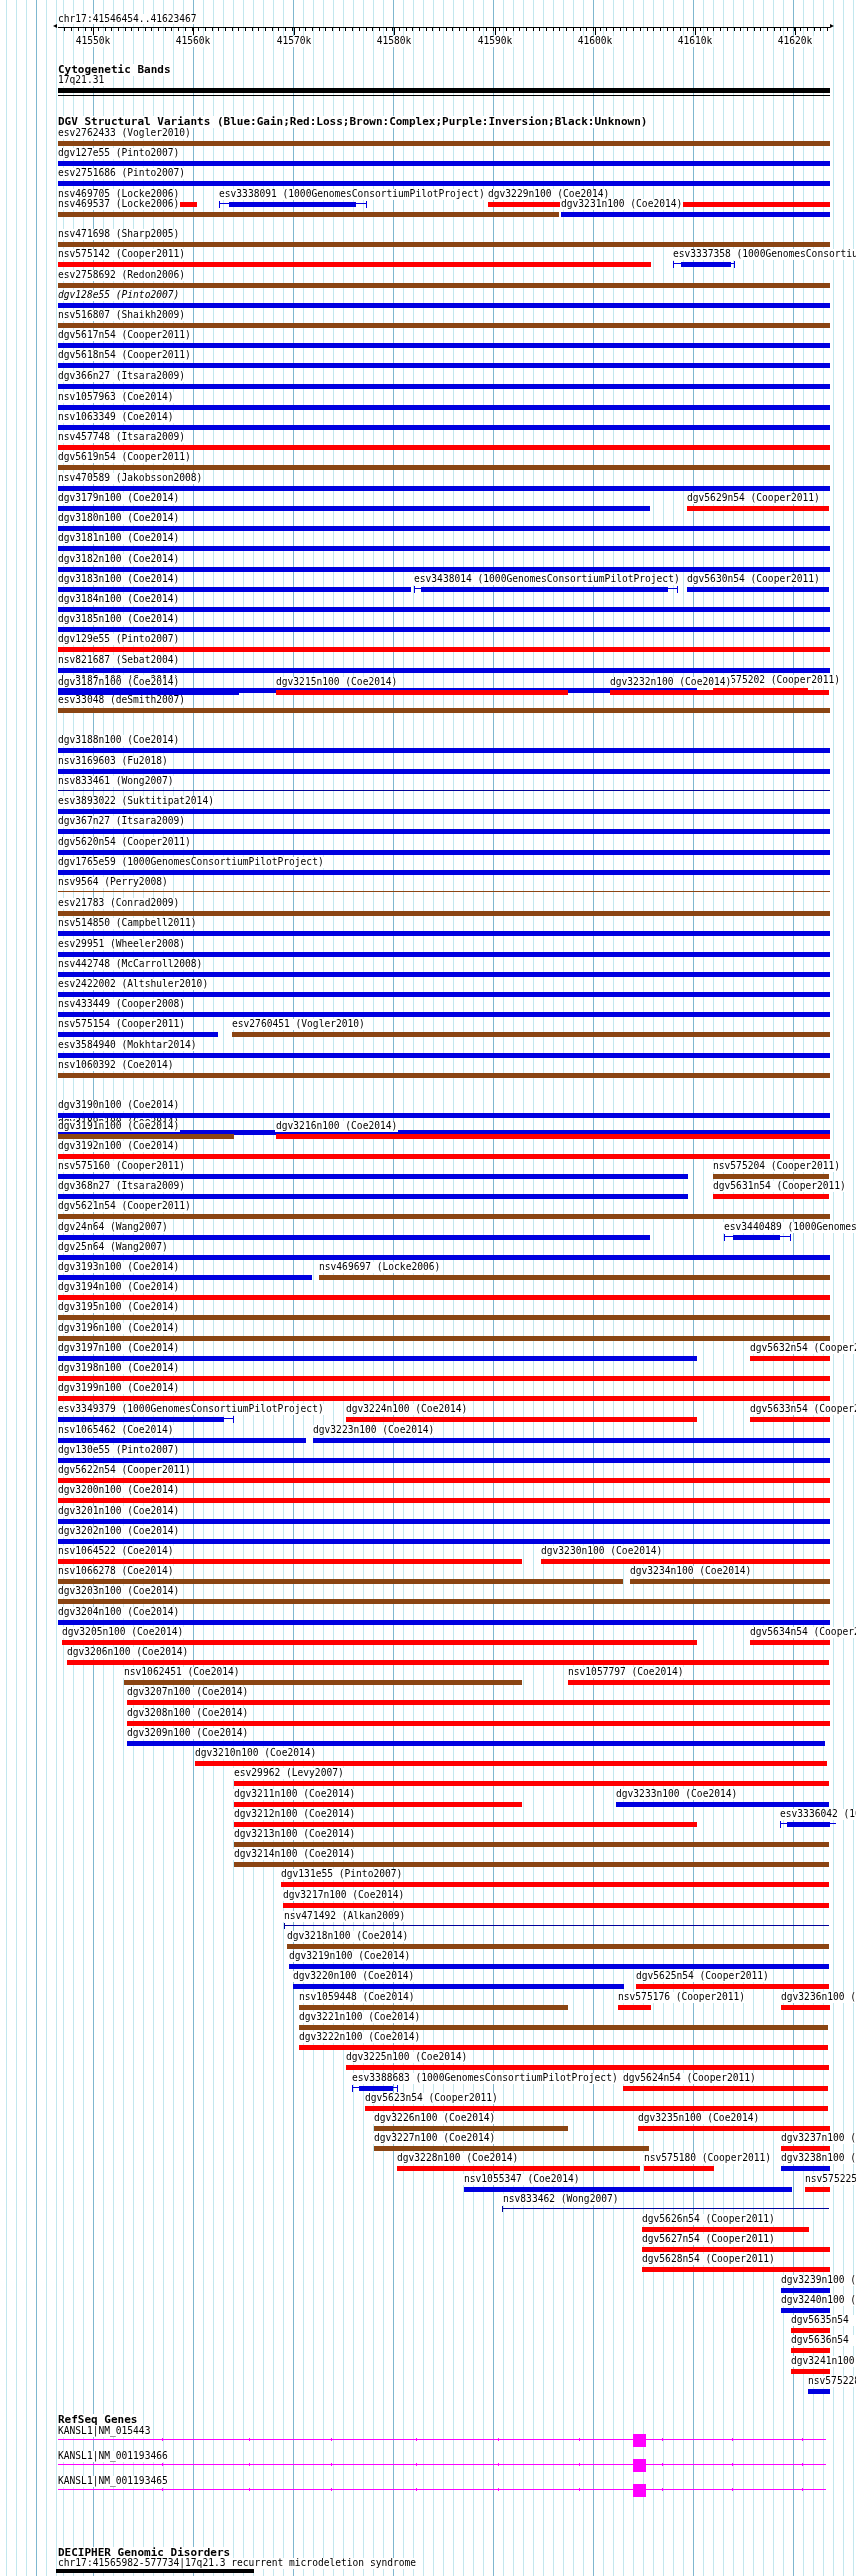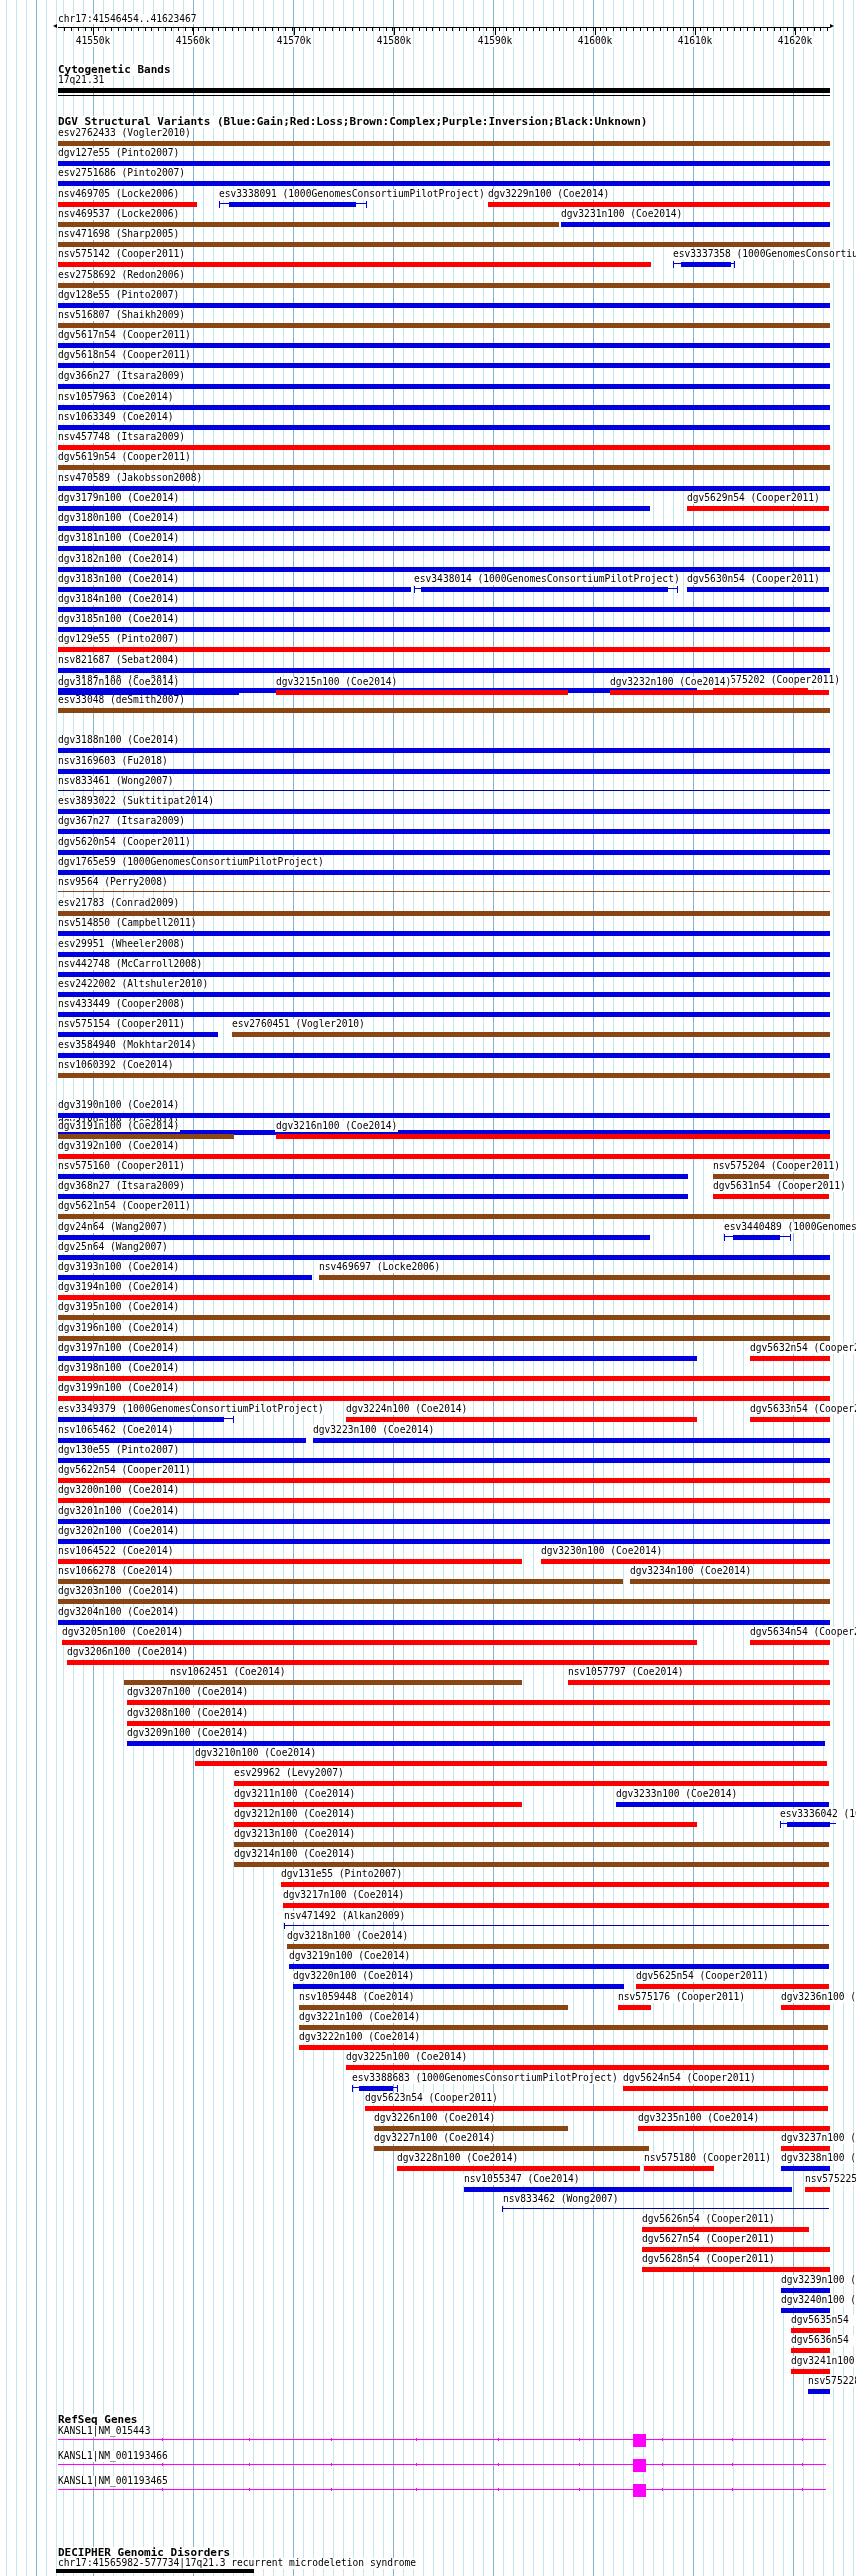--- a/index.html
+++ b/index.html
@@ -198,21 +198,21 @@
         <div class="lbl" style="left: 218px; top: 0px;">esv3338091 (1000GenomesConsortiumPilotProject)</div>
         <div style="position: absolute; left: 219px; top: 11.6px; width: 148px; height: 7.7px;">
           <div class="wline" style="left: 0px; width: 100%; background: rgb(0, 0, 224);"></div>
           <div class="wtick" style="left: 0px; background: rgb(0, 0, 224);"></div>
           <div class="wtick" style="right: 0px; background: rgb(0, 0, 224);"></div>
           <div class="wthick" style="left: 9.6px; width: 127px; background: rgb(0, 0, 224);"></div>
         </div>
         <div class="lbl" style="left: 487px; top: 0px;">dgv3229n100 (Coe2014)</div>
         <div class="bar" style="left: 488px; top: 12.5px; width: 342px; background: rgb(255, 0, 0);"></div>
       </div>
-      <div style="position: absolute; left: 0px; top: 209px; width: 820px; height: 20px;">
+      <div style="position: absolute; left: 0px; top: 199px; width: 820px; height: 20px;">
         <div class="lbl" style="left: 57px; top: 0px;">nsv469537 (Locke2006)</div>
         <div class="bar" style="left: 58px; top: 12.5px; width: 501px; background: rgb(139, 69, 19);"></div>
         <div class="lbl" style="left: 560px; top: 0px;">dgv3231n100 (Coe2014)</div>
         <div class="bar" style="left: 561px; top: 12.5px; width: 269px; background: rgb(0, 0, 224);"></div>
       </div>
       <div style="position: absolute; left: 0px; top: 229px; width: 857px; height: 20px;">
         <div class="lbl" style="left: 57px; top: 0px;">nsv471698 (Sharp2005)</div>
         <div class="bar" style="left: 58px; top: 12.5px; width: 772px; background: rgb(139, 69, 19);"></div>
       </div>
       <div style="position: absolute; left: 0px; top: 249px; width: 857px; height: 20px;">
@@ -224,21 +224,21 @@
           <div class="wtick" style="left: 0px; background: rgb(0, 0, 224);"></div>
           <div class="wtick" style="right: 0px; background: rgb(0, 0, 224);"></div>
           <div class="wthick" style="left: 7.7px; width: 50px; background: rgb(0, 0, 224);"></div>
         </div>
       </div>
       <div style="position: absolute; left: 0px; top: 270px; width: 857px; height: 20px;">
         <div class="lbl" style="left: 57px; top: 0px;">esv2758692 (Redon2006)</div>
         <div class="bar" style="left: 58px; top: 12.5px; width: 772px; background: rgb(139, 69, 19);"></div>
       </div>
       <div style="position: absolute; left: 0px; top: 290px; width: 857px; height: 20px;">
-        <div class="lbl" style="left: 57px; top: 0px;">dgv128e55 (Pinto2007)</div>
+        <div class="lbl" style="left: 57px; top: 0px; font-style: italic;">dgv128e55 (Pinto2007)</div>
         <div class="bar" style="left: 58px; top: 12.5px; width: 772px; background: rgb(0, 0, 224);"></div>
       </div>
       <div style="position: absolute; left: 0px; top: 310px; width: 857px; height: 20px;">
         <div class="lbl" style="left: 57px; top: 0px;">nsv516807 (Shaikh2009)</div>
         <div class="bar" style="left: 58px; top: 12.5px; width: 772px; background: rgb(139, 69, 19);"></div>
       </div>
       <div style="position: absolute; left: 0px; top: 330px; width: 857px; height: 20px;">
         <div class="lbl" style="left: 57px; top: 0px;">dgv5617n54 (Cooper2011)</div>
         <div class="bar" style="left: 58px; top: 12.5px; width: 772px; background: rgb(0, 0, 224);"></div>
       </div>
@@ -548,21 +548,21 @@
         <div class="lbl" style="left: 61px; top: 0px;">dgv3205n100 (Coe2014)</div>
         <div class="bar" style="left: 62px; top: 12.5px; width: 635px; background: rgb(255, 0, 0);"></div>
         <div class="lbl" style="left: 749px; top: 0px;">dgv5634n54 (Cooper2011)</div>
         <div class="bar" style="left: 750px; top: 12.5px; width: 80px; background: rgb(255, 0, 0);"></div>
       </div>
       <div style="position: absolute; left: 0px; top: 1647px; width: 857px; height: 20px;">
         <div class="lbl" style="left: 66px; top: 0px;">dgv3206n100 (Coe2014)</div>
         <div class="bar" style="left: 67px; top: 12.5px; width: 762px; background: rgb(255, 0, 0);"></div>
       </div>
       <div style="position: absolute; left: 0px; top: 1667px; width: 857px; height: 20px;">
-        <div class="lbl" style="left: 123px; top: 0px; margin-left: 46px;">nsv1062451 (Coe2014)</div>
+        <div class="lbl" style="left: 123px; top: 0px;">nsv1062451 (Coe2014)</div>
         <div class="bar" style="left: 124px; top: 12.5px; width: 398px; background: rgb(139, 69, 19);"></div>
         <div class="lbl" style="left: 567px; top: 0px;">nsv1057797 (Coe2014)</div>
         <div class="bar" style="left: 568px; top: 12.5px; width: 262px; background: rgb(255, 0, 0);"></div>
       </div>
       <div style="position: absolute; left: 0px; top: 1687px; width: 857px; height: 20px;">
         <div class="lbl" style="left: 126px; top: 0px;">dgv3207n100 (Coe2014)</div>
         <div class="bar" style="left: 127px; top: 12.5px; width: 703px; background: rgb(255, 0, 0);"></div>
       </div>
       <div style="position: absolute; left: 0px; top: 1708px; width: 857px; height: 20px;">
         <div class="lbl" style="left: 126px; top: 0px;">dgv3208n100 (Coe2014)</div>

